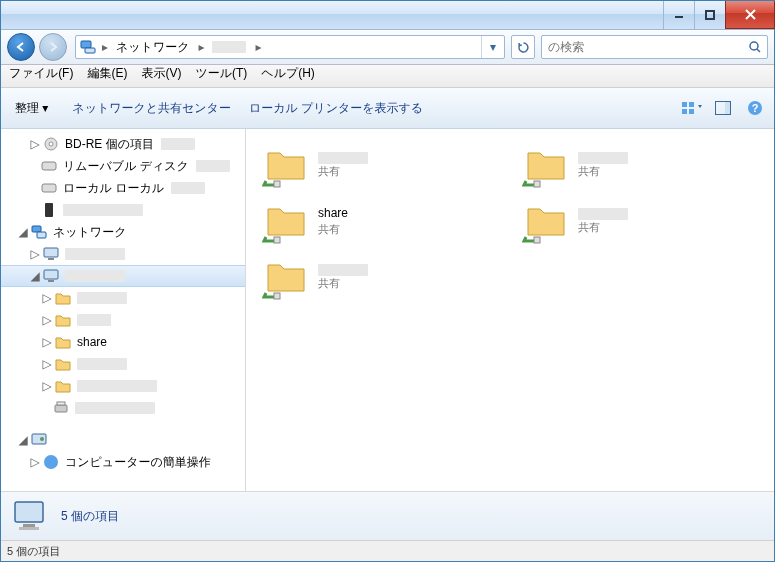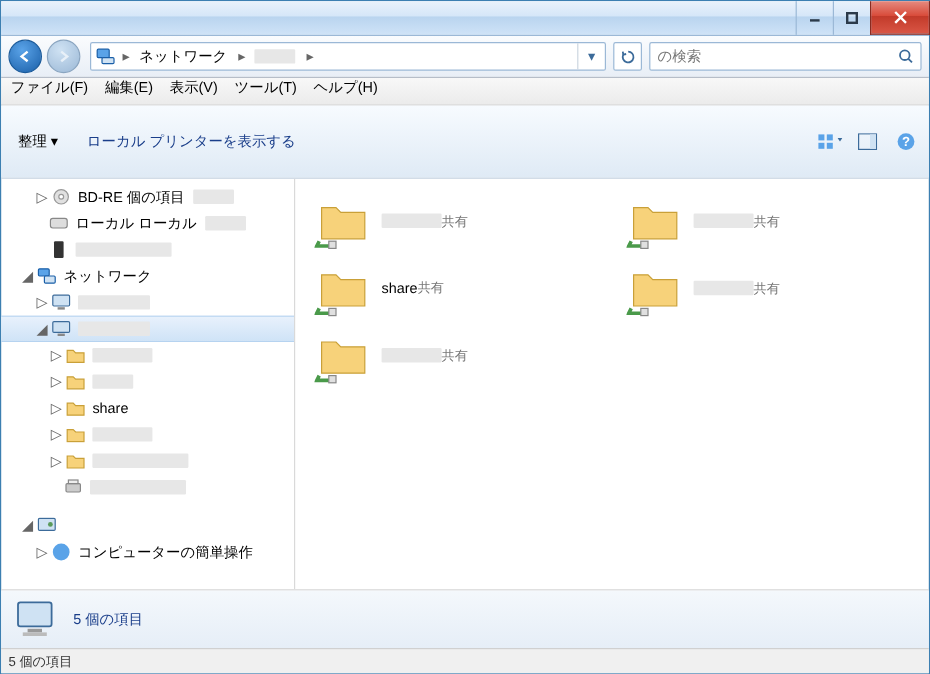--- a/index.html
+++ b/index.html
@@ -16,39 +16,39 @@
 .addr{flex:1;height:22px;border:1px solid #9bb8d6;background:#fff;display:flex;align-items:center;padding-left:4px;border-radius:2px}
 .addr .seg{padding:0 6px;height:100%;display:flex;align-items:center;border-right:1px solid transparent}
 .addr .sep{color:#666;padding:0 2px}
 .addr .drop{width:22px;height:22px;border-left:1px solid #cdd6e0;display:flex;align-items:center;justify-content:center;color:#3c6b9a}
 .refresh{width:22px;height:22px;border:1px solid #9bb8d6;background:#fff;display:flex;align-items:center;justify-content:center;border-radius:2px}
 .search{width:225px;height:22px;border:1px solid #9bb8d6;background:#fff;display:flex;align-items:center;border-radius:2px}
 .search input{flex:1;border:none;outline:none;font-size:12px;padding-left:6px;color:#888;background:transparent}
 .search .sicon{width:24px;display:flex;align-items:center;justify-content:center}
 .menubar{height:22px;background:linear-gradient(#f8f8f8,#ebebeb);border-bottom:1px solid #d0d0d0;display:flex;align-items:flex-start;padding:0 8px;gap:14px}
 .menubar span{cursor:default}
-.toolbar{height:32px;background:linear-gradient(#f7fbff,#dfeaf5);border-bottom:1px solid #c8d4e2;display:flex;align-items:center;padding:14px 8px;gap:18px}
+.toolbar{height:32px;background:linear-gradient(#f7fbff,#dfeaf5);border-bottom:1px solid #c8d4e2;display:flex;align-items:center;padding:4px 8px;gap:18px}
 .toolbar .org{display:flex;align-items:center;gap:4px;padding:2px 6px}
 .toolbar .link{color:#1a3e8a}
 .toolbar .right{margin-left:auto;display:flex;align-items:center;gap:10px}
 .vbtn{display:flex;align-items:center;justify-content:center;width:22px;height:22px}
 .body{flex:1;display:flex;min-height:0}
 .sidebar{width:244px;border-right:1px solid #d9d9d9;overflow:hidden;padding-top:4px;position:relative}
 .tree-item{display:flex;align-items:center;height:22px;padding-left:8px;gap:2px;white-space:nowrap}
 .tree-item.sel{background:linear-gradient(#e8f1fc,#cfe3f7);border-top:1px solid #b6d3f0;border-bottom:1px solid #b6d3f0;height:20px}
 .tree-item .exp{width:12px;display:flex;justify-content:center;color:#666}
 .ico{width:16px;height:16px;display:inline-flex;align-items:center;justify-content:center;margin-right:4px}
 .obscured{display:inline-block;width:60px;height:12px;background:#e7e7e7;border-radius:1px}
 .obscured.sm{width:34px}
 .obscured.md{width:50px}
 .obscured.lg{width:80px}
 .content{flex:1;padding:12px 16px;display:flex;flex-wrap:wrap;gap:8px 60px;align-content:flex-start}
 .folder{display:flex;align-items:center;width:200px;height:48px;gap:8px}
 .folder .thumb{width:48px;height:48px;display:flex;align-items:center;justify-content:center;position:relative}
-.folder .meta{display:flex;line-height:1.3}
+.folder .meta{display:flex;flex-direction:column;line-height:1.3}
 .folder .name{color:#000}
 .folder .sub{color:#777;font-size:11px}
 .details{height:48px;border-top:1px solid #d9d9d9;background:linear-gradient(#f4f8fc,#e6eef7);display:flex;align-items:center;padding:0 10px;gap:10px}
 .details .dico{width:40px;height:40px}
 .status{height:20px;border-top:1px solid #d0d0d0;background:#f0f0f0;padding:0 6px;display:flex;align-items:center;font-size:11px;color:#333}
 .hb{width:22px;height:22px;display:flex;align-items:center;justify-content:center;color:#3c6b9a}
 </style>
 </head>
 <body>
 
@@ -123,20 +123,21 @@
   <div class="menubar">
     <span>ファイル(F)</span>
     <span>編集(E)</span>
     <span>表示(V)</span>
     <span>ツール(T)</span>
     <span>ヘルプ(H)</span>
   </div>
 
   <div class="toolbar">
     <span class="org">整理 ▾</span>
+    <span class="link">ネットワークと共有センター</span>
     <span class="link">ローカル プリンターを表示する</span>
     <div class="right">
       <span class="vbtn">
         <svg width="22" height="16">
             <rect x="2" y="2" width="5" height="5" fill="#5aa3e8"></rect>
             <rect x="9" y="2" width="5" height="5" fill="#5aa3e8"></rect>
             <rect x="2" y="9" width="5" height="5" fill="#5aa3e8"></rect>
             <rect x="9" y="9" width="5" height="5" fill="#5aa3e8"></rect>
             <path d="M18 5 L20 8 L22 5" fill="#3c6b9a"></path>
           </svg>
@@ -167,20 +168,28 @@
             </svg>
           </span>
         <span>BD-RE 個の項目</span>&nbsp;<span class="obscured sm"></span>
       </div>
       <div class="tree-item" style="padding-left:40px">
         <span class="ico">
             <svg width="16" height="12">
               <rect x="1" y="2" width="14" height="8" rx="2" fill="#ddd" stroke="#888"></rect>
             </svg>
           </span>
+        <span>リムーバブル ディスク</span>&nbsp;<span class="obscured sm"></span>
+      </div>
+      <div class="tree-item" style="padding-left:40px">
+        <span class="ico">
+            <svg width="16" height="12">
+              <rect x="1" y="2" width="14" height="8" rx="2" fill="#ddd" stroke="#888"></rect>
+            </svg>
+          </span>
         <span>ローカル ローカル</span>&nbsp;<span class="obscured sm"></span>
       </div>
       <div class="tree-item" style="padding-left:40px">
         <span class="ico">
             <svg width="10" height="16">
               <rect x="1" y="1" width="8" height="14" rx="1" fill="#333"></rect>
             </svg>
           </span>
         <span class="obscured lg"></span>
       </div>

